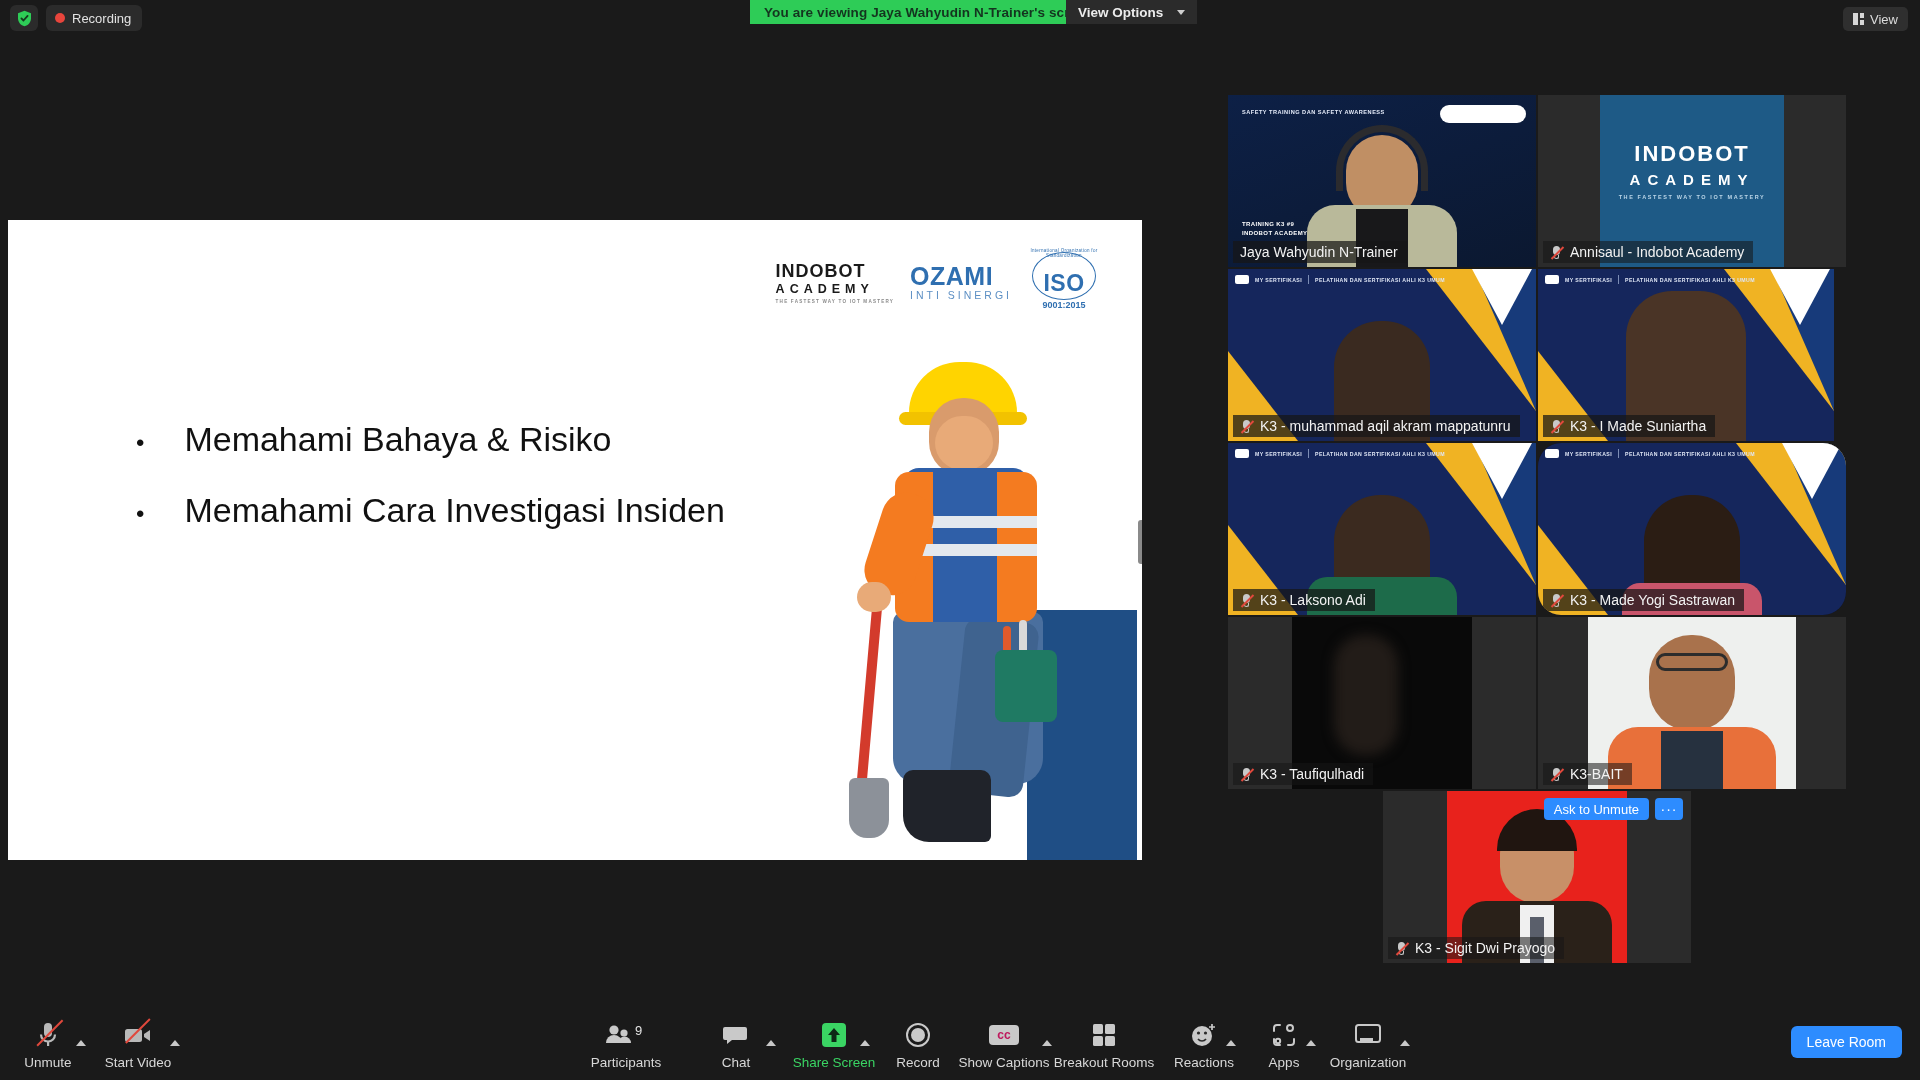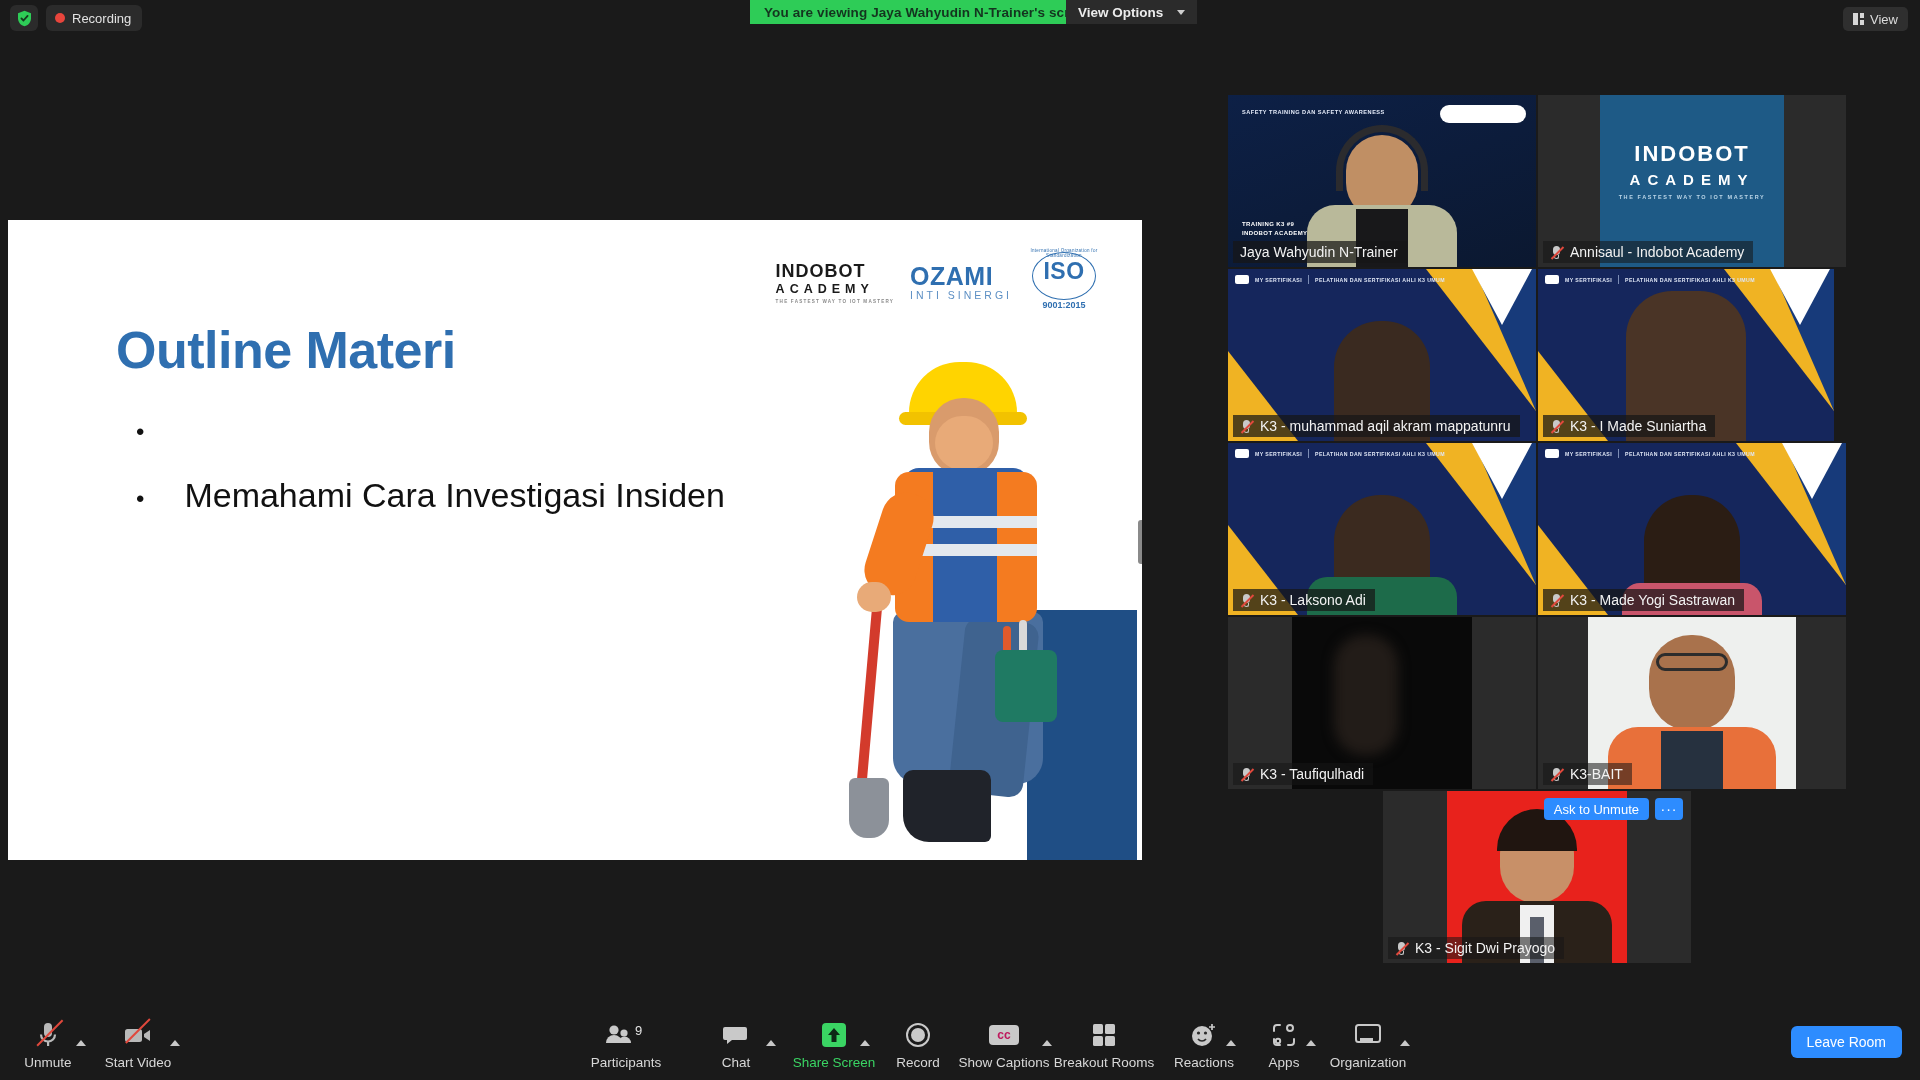--- a/index.html
+++ b/index.html
@@ -61,21 +61,21 @@
   .logo-indobot .l3{ font-size:4.6px; font-weight:700; letter-spacing:1.2px; color:#8a8a8a; }
   .logo-ozami{ text-align:left; }
   .logo-ozami .l1{ font-size:25px; font-weight:700; letter-spacing:.5px; color:#2f6fb0; line-height:.95; }
   .logo-ozami .l2{ font-size:10.5px; font-weight:500; letter-spacing:3px; color:#5c8fc4; }
   .logo-iso{ position:relative; width:72px; height:66px; }
   .iso-ring{
     position:absolute; left:4px; top:2px; width:64px; height:48px; border:1.5px solid #2f6fb0;
     border-radius:50%;
   }
   .iso-txt{
-    position:absolute; left:0; top:8px; width:72px; text-align:center;
+    position:absolute; left:0; top:20px; width:72px; text-align:center;
     font-size:23px; font-weight:800; color:#2f6fb0; letter-spacing:.5px;
   }
   .iso-sub{ position:absolute; left:0; top:50px; width:72px; text-align:center; font-size:9px; font-weight:700; color:#2f6fb0;}
   .iso-arc{ position:absolute; left:2px; top:-2px; width:68px; height:20px; font-size:4.5px; color:#2f6fb0; text-align:center; letter-spacing:.3px;}
 
   .slide-title{
     position:absolute; left:108px; top:100px;
     font-size:52px; font-weight:800; color:#2f6fb0; letter-spacing:-.5px;
   }
   .bullets{ position:absolute; left:128px; top:200px; }
@@ -216,25 +216,25 @@
       <div class="l2">INTI SINERGI</div>
     </div>
     <div class="logo-iso">
       <div class="iso-arc">International Organization for Standardization</div>
       <div class="iso-ring"></div>
       <div class="iso-txt">ISO</div>
       <div class="iso-sub">9001:2015</div>
     </div>
   </div>
 
-  <div class="slide-title">Outline Materi</div>
 
   <div class="bullets">
     <div class="bullet">
       <span class="dot">•</span>
+      <span>Memahami Bahaya &amp; Risiko</span>
     </div>
     <div class="bullet">
       <span class="dot">•</span>
       <span>Memahami Cara Investigasi Insiden</span>
     </div>
   </div>
 
   <div class="worker">
     <div class="w-blue"></div>
     <div class="w-shovel"></div>
@@ -363,21 +363,21 @@
     <div class="nameplate">
       <span class="mic-off">
           <i class="m"></i>
           <i class="st"></i>
           <i class="sl"></i>
         </span>
       <span>K3 - Laksono Adi</span>
     </div>
   </div>
 
-  <div class="tile" style="left:310px;top:348px;width:308px;height:172px;">
+  <div class="tile" style="left:310px;top:348px;width:308px;height:172px;border-radius:23px;">
     <div class="k3bg">
         <i class="yl"></i>
         <i class="bl"></i>
         <i class="wh"></i>
         <i class="yl2"></i>
       <div class="k3-head">
           <span class="k3-badge"></span>
           <span>MY SERTIFIKASI</span>
           <span class="k3-div"></span>
           <span>PELATIHAN DAN SERTIFIKASI AHLI K3 UMUM</span>

